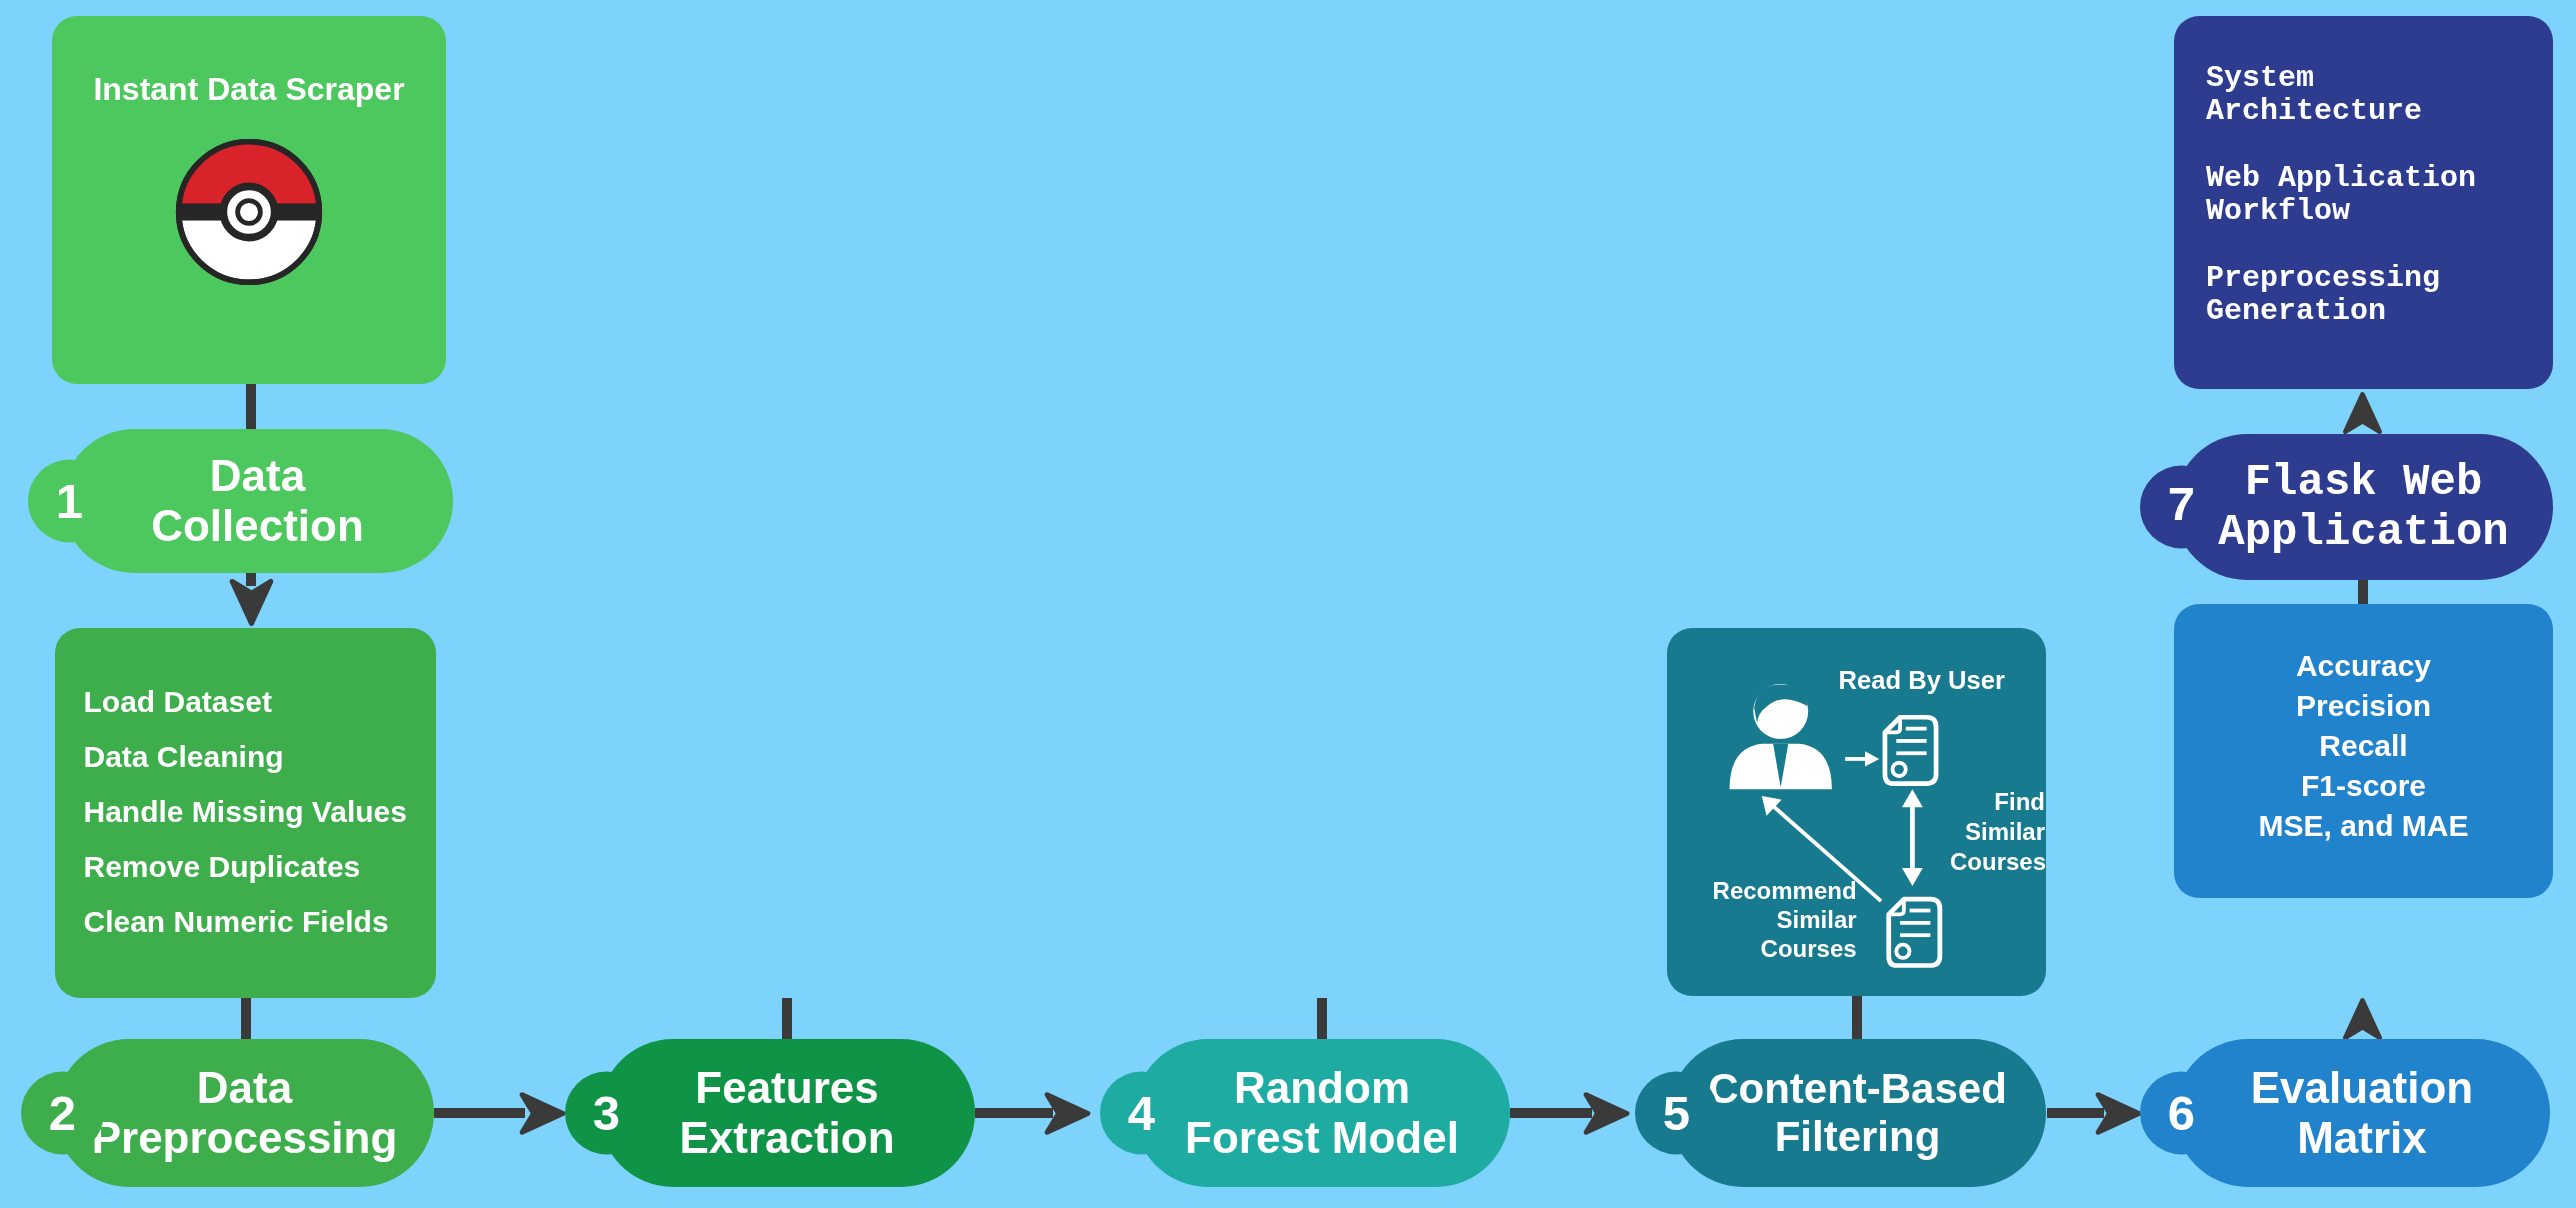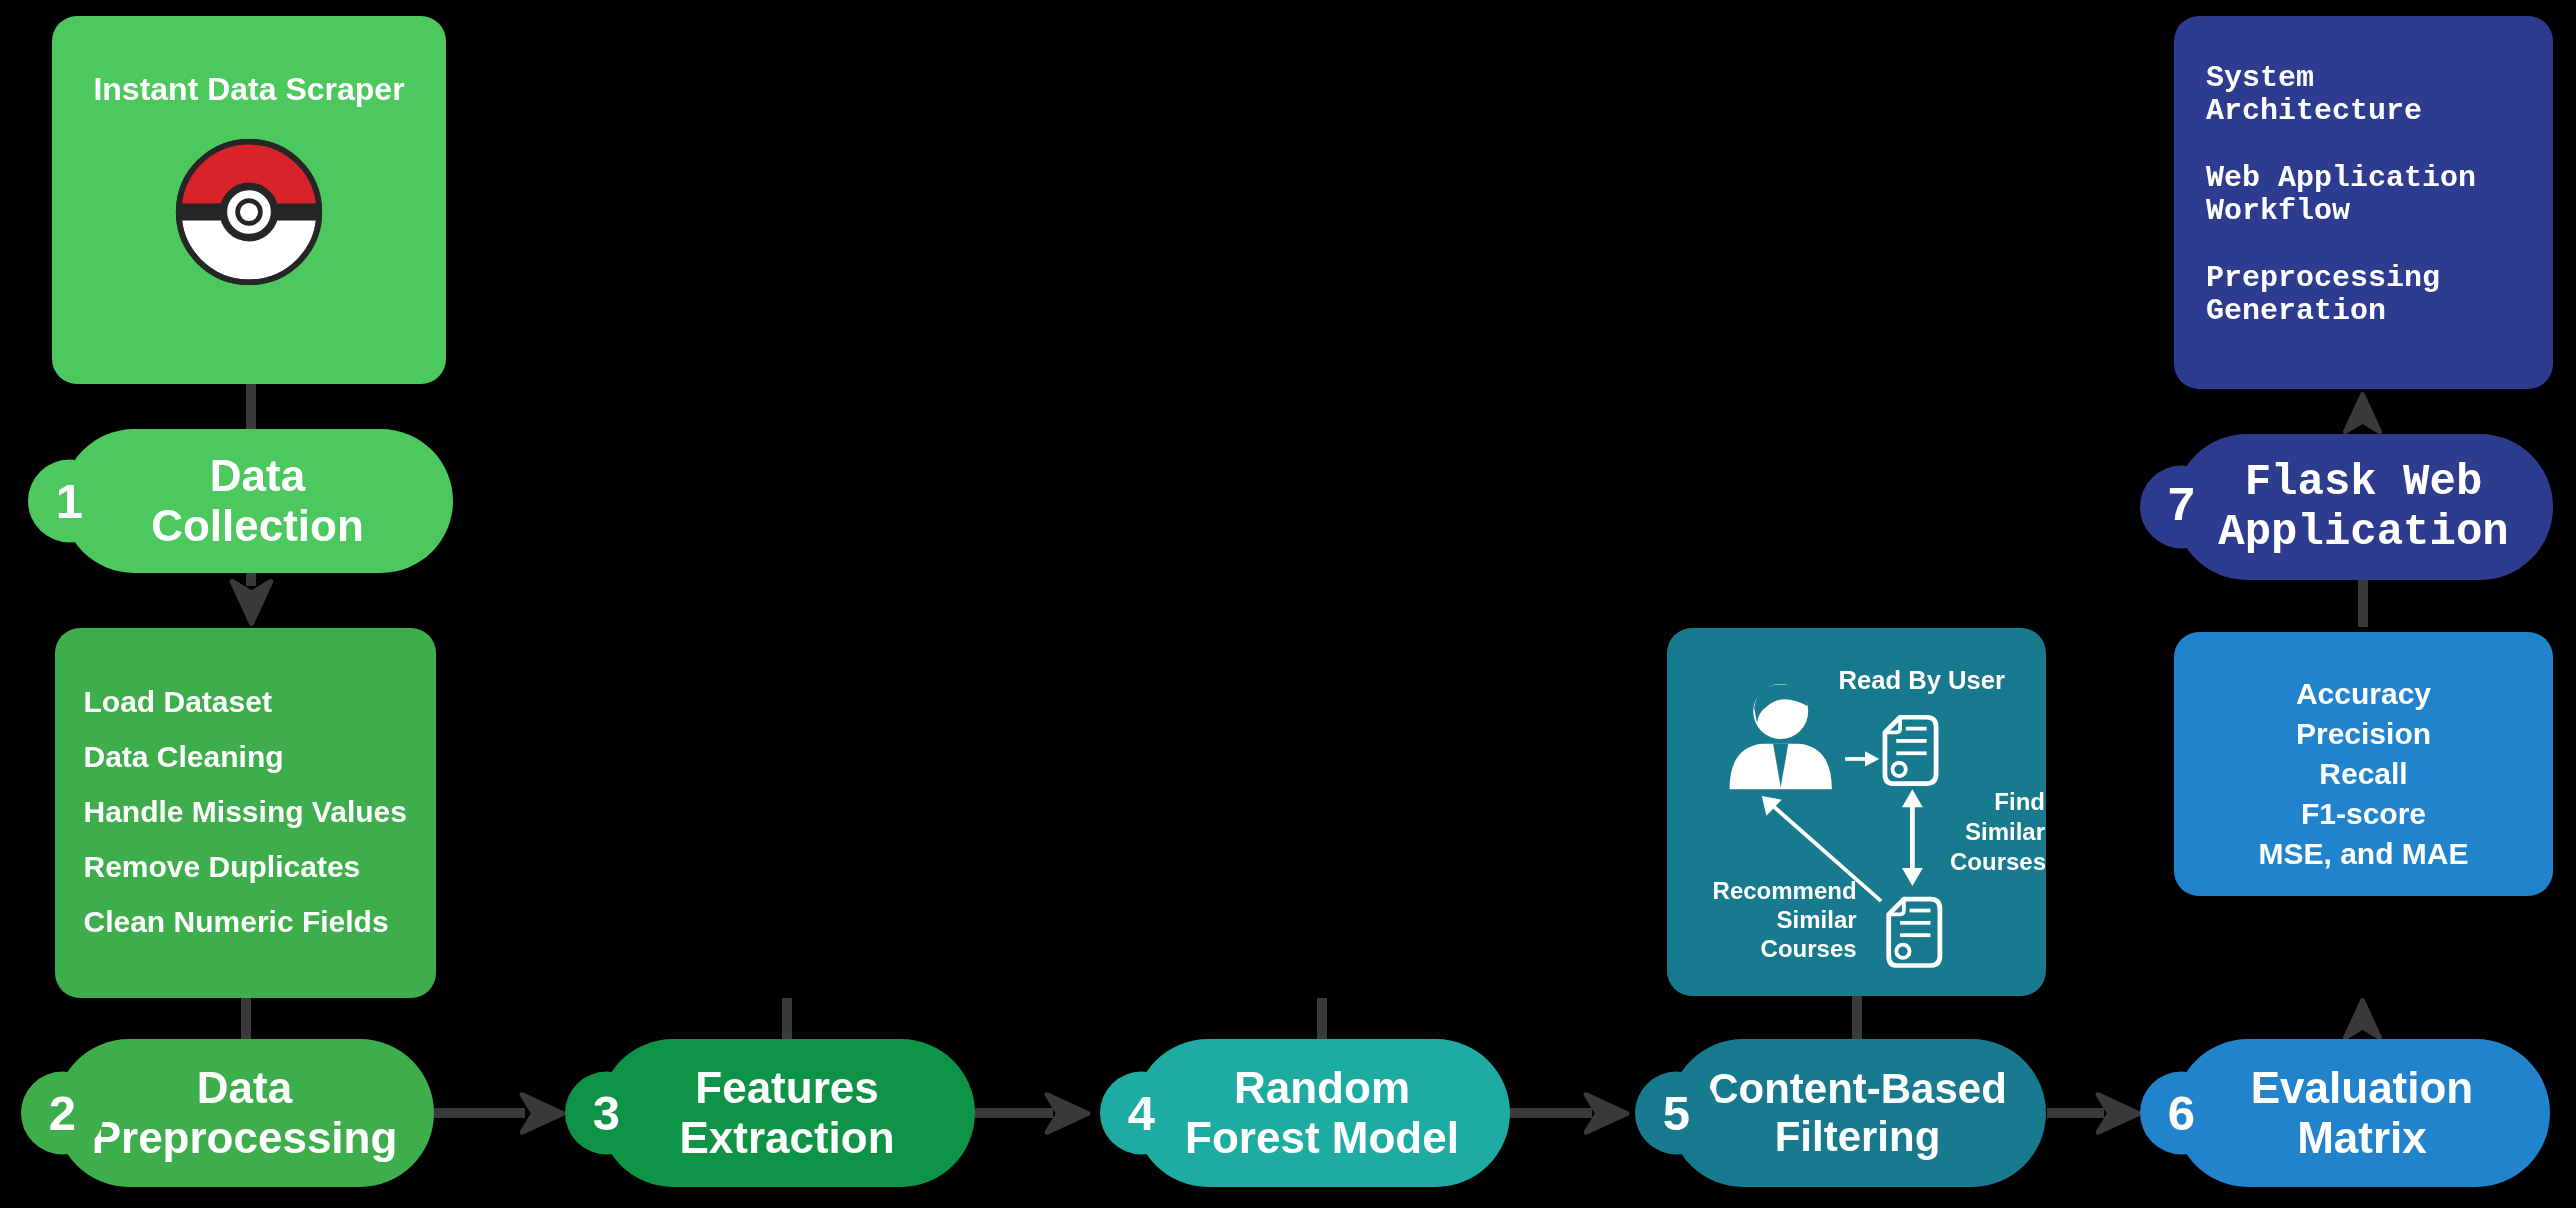--- a/index.html
+++ b/index.html
@@ -1,17 +1,17 @@
 <!DOCTYPE html>
 <html style="font-size:15px"><head>
 <meta charset="utf-8">
 <style>
   html,body{margin:0;padding:0;background:#fff;}
   #canvas{
-    position:relative;width:2576px;height:1208px;background:#000000;overflow:hidden;
+    position:relative;width:2576px;height:1208px;background:#7dd3fc;overflow:hidden;
     font-family:"Liberation Sans",sans-serif;font-weight:bold;color:#fff;
   }
   .box{position:absolute;border-radius:25px;}
   .pill{
     position:absolute;border-radius:80px;display:flex;flex-direction:column;
     align-items:center;justify-content:center;text-align:center;
     font-size:44px;line-height:1.14;
   }
   .pill.small{font-size:42px;}
   .badge{
@@ -239,21 +239,21 @@
   </div>
 
   <div class="pill bg-navy" style="left:2174px;top:434px;width:379px;height:146px;">
     <div class="badge bg-navy">7</div>
     <div>Flask Web</div>
     <div>Application</div>
   </div>
 
   <div class="vline" style="left:2358px;top:580px;height:47px;"></div>
 
-  <div class="box bg-blue" style="left:2174px;top:632px;width:379px;height:264px;">
+  <div class="box bg-blue" style="left:2174px;top:604px;width:379px;height:294px;">
     <div class="list6">
       <div>Accuracy</div>
       <div>Precision</div>
       <div>Recall</div>
       <div>F1-score</div>
       <div>MSE, and MAE</div>
     </div>
   </div>
 
   <div class="chev up" style="left:2335px;top:998px;width:55px;height:42px;">

